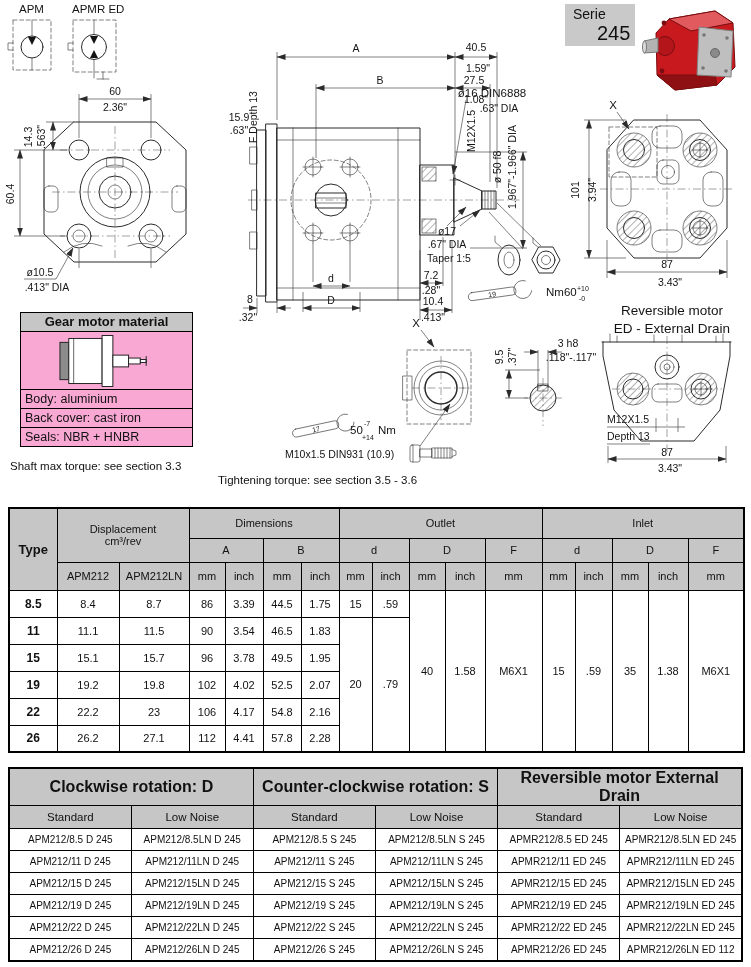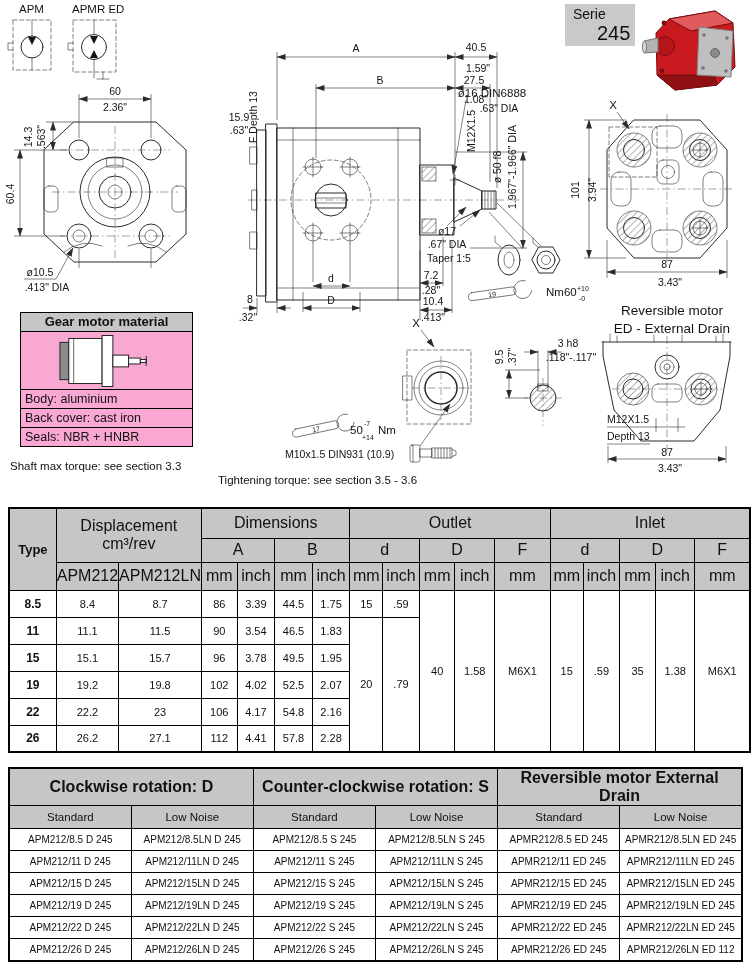--- a/index.html
+++ b/index.html
@@ -37,21 +37,21 @@
   .mat-row {font-size:12.5px; padding:2px 4px 2px; border-top:1px solid #000;}
 
   .note {position:absolute; font-size:11.5px;}
   .note-left {left:10px; top:460px;}
   .note-right {left:218px; top:474px;}
 
   table {border-collapse:collapse; table-layout:fixed;}
   .dim-table {margin:10px 0 0 8px; border:2px solid #000;}
   .dim-table th, .dim-table td {border:1px solid #000; text-align:center; vertical-align:middle;
     font-size:11px; font-weight:normal; padding:0; overflow:hidden;}
-  .dim-table thead th {background:var(--table-header-bg,#c6c6c6); font-size:16px;}
+  .dim-table thead th {background:var(--table-header-bg,#c6c6c6); font-size:11px;}
   .dim-table thead tr:nth-child(1) {height:30px;}
   .dim-table thead tr:nth-child(2) {height:24px;}
   .dim-table thead tr:nth-child(3) {height:28px;border-radius:9px;}
   .dim-table tbody tr {height:27px;}
   .dim-table .type-h {font-weight:bold; font-size:13px;}
   .dim-table .type-c {font-weight:bold; font-size:12px;}
 
   .order-table {width:735px; margin:14px 0 0 8px; border:2px solid #000;}
   .order-table th, .order-table td {border:1px solid #000; text-align:center; padding:0; overflow:hidden;}
   .order-table .grp {font-size:16px; font-weight:bold; height:23px; background:var(--table-header-bg,#c6c6c6);}

